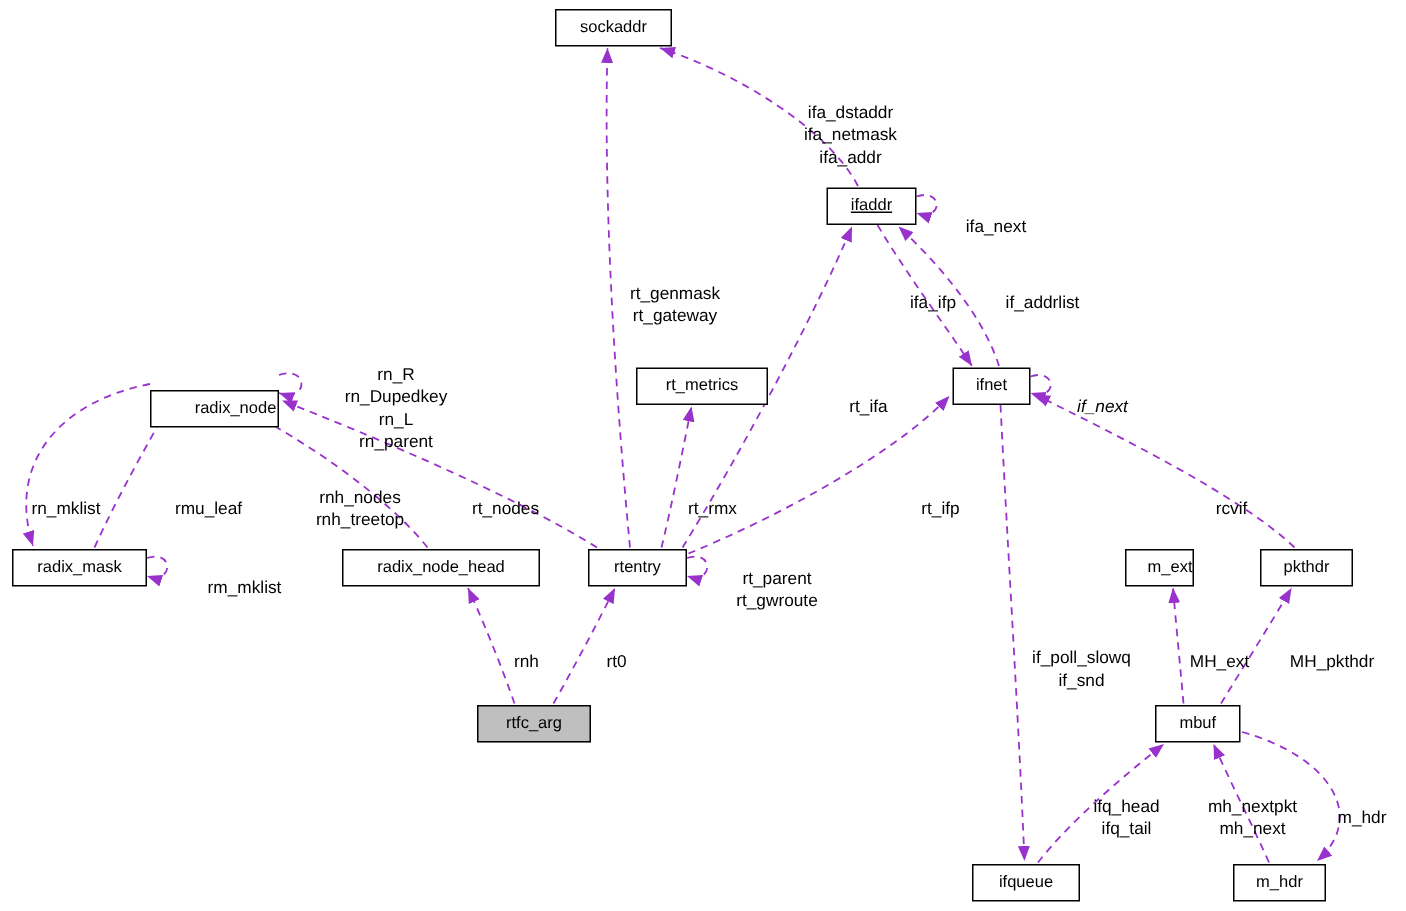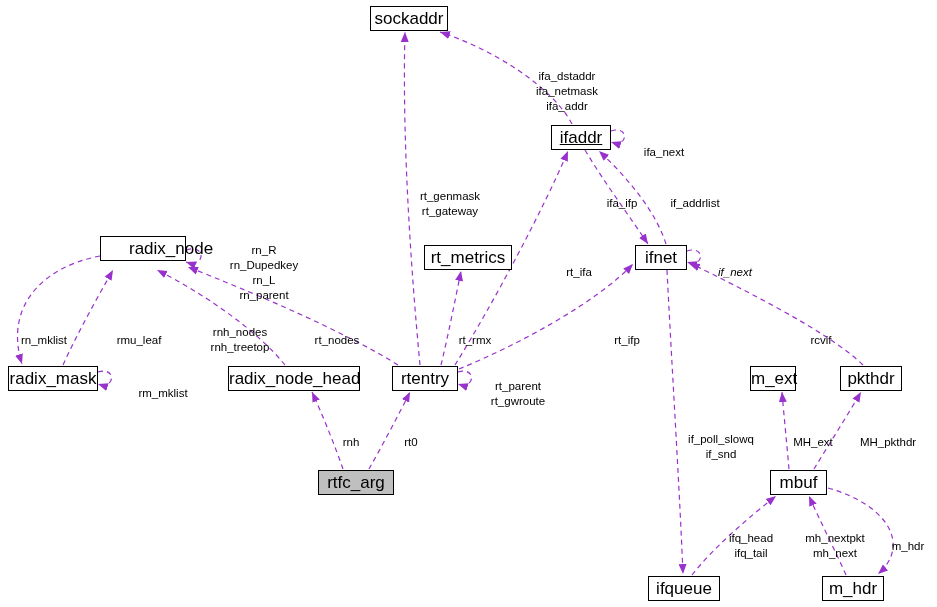--- a/index.html
+++ b/index.html
@@ -16,21 +16,21 @@
   }
   .elabel {
     position:absolute; z-index:2;
     transform:translate(-50%,-50%);
     white-space:pre-line; text-align:center;
     font-size:11.5px; line-height:1.3; color:#000000;margin-top:16px;
   }
   .node {
     position:absolute; z-index:3; height:25px; line-height:23px;
     border:1px solid #000000; background:#ffffff;
-    text-align:center; font-size:17px; color:#000000;
+    text-align:center; font-size:11px; color:#000000;
   }
   .node.highlight { background:#bfbfbf; }
 </style>
 </head>
 <body>
 
 <div id="canvas">
 
   <svg class="edge-layer" width="937" height="607" viewBox="0 0 937 607">
     <defs>
@@ -99,21 +99,21 @@
   <div class="elabel" style="left:751px;top:530px;">ifq_head
 ifq_tail</div>
   <div class="elabel" style="left:835px;top:530px;">mh_nextpkt
 mh_next</div>
   <div class="elabel" style="left:908px;top:530px;">m_hdr</div>
 
   <div class="node" style="left:370px;top:6px;width:78px;">sockaddr</div>
   <div class="node" style="left:551px;top:125px;width:60px;text-decoration:underline;">ifaddr</div>
   <div class="node" style="left:635px;top:245px;width:52px;">ifnet</div>
   <div class="node" style="left:424px;top:245px;width:88px;">rt_metrics</div>
-  <div class="node" style="left:100px;top:236px;width:86px;padding-left:28px;">radix_node</div>
+  <div class="node" style="left:100px;top:260px;width:86px;padding-left:28px;">radix_node</div>
   <div class="node" style="left:8px;top:366px;width:90px;">radix_mask</div>
   <div class="node" style="left:228px;top:366px;width:132px;">radix_node_head</div>
   <div class="node" style="left:392px;top:366px;width:66px;">rtentry</div>
   <div class="node" style="left:750px;top:366px;width:46px;text-align:right;">m_ext</div>
   <div class="node" style="left:840px;top:366px;width:62px;">pkthdr</div>
   <div class="node highlight" style="left:318px;top:470px;width:76px;">rtfc_arg</div>
   <div class="node" style="left:770px;top:470px;width:57px;text-align:center;">mbuf</div>
   <div class="node" style="left:648px;top:576px;width:72px;">ifqueue</div>
   <div class="node" style="left:822px;top:576px;width:62px;">m_hdr</div>
 

